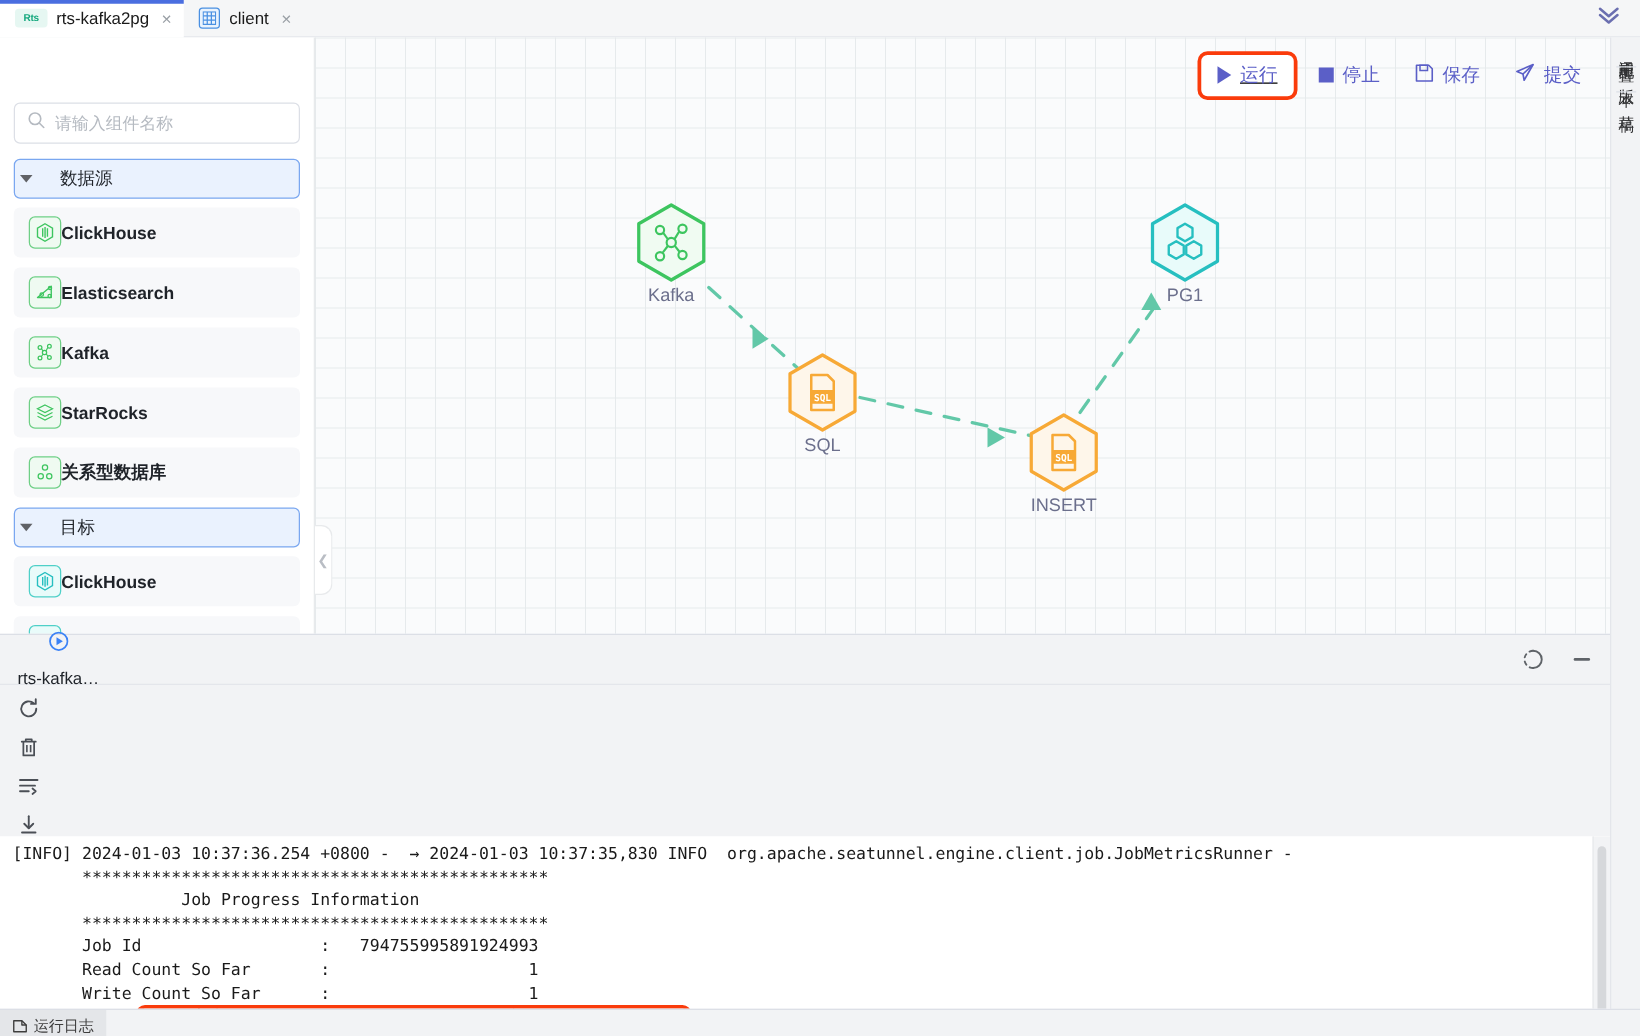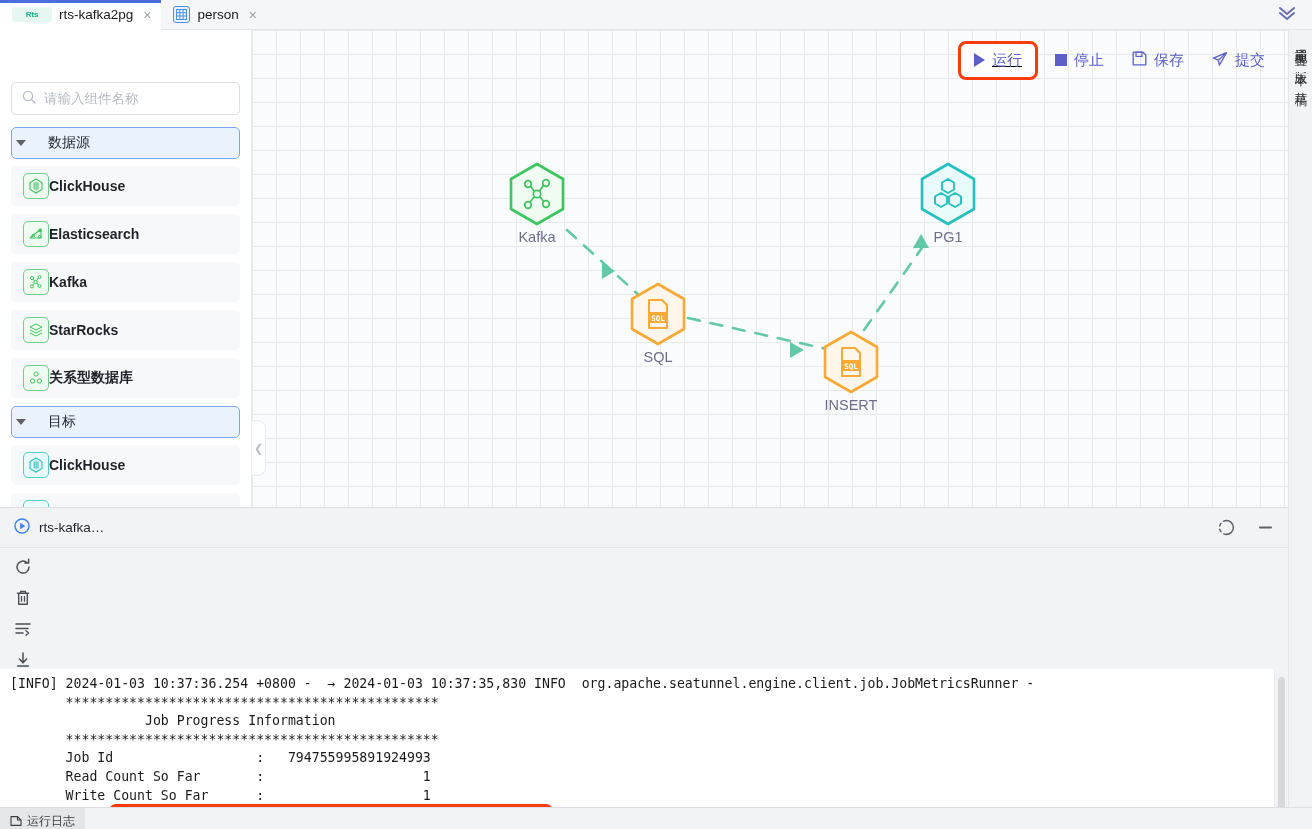--- a/index.html
+++ b/index.html
@@ -21,21 +21,21 @@
     height: 30px; display: flex; align-items: center; gap: 7px;
     padding: 0 10px 0 12px; font-size: 13.5px; color: #1a1a1a;
     cursor: pointer; position: relative;
   }
   .tab.active { background: #ffffff; }
   .tab.active::before {
     content:""; position: absolute; left: 0; right: 0; top: 0; height: 3px;
     background: #4a6ee0;
   }
   .tab-badge {
-    width: 40px; height: 15px; border-radius: 3px; background: #e6f7f2;
+    width: 26px; height: 15px; border-radius: 3px; background: #e6f7f2;
     color: #17a97f; font-size: 8px; font-weight: bold;
     display: flex; align-items: center; justify-content: center;
     letter-spacing: -0.2px;
   }
   .tab-gridicon {
     width: 17px; height: 17px; border-radius: 3px;
     border: 1.6px solid #4a90e2; background: #eaf3fd;
     display: flex; align-items: center; justify-content: center;
   }
   .tab-gridicon svg { display: block; }
@@ -147,21 +147,21 @@
 
   
   .logpanel {
     position: absolute; left: 0; top: 507px; width: 1288px; height: 300px;
     background: #f2f3f5; border-top: 1px solid #dcdfe6;
   }
   .log-header {
     height: 40px; display: flex; align-items: center; padding: 0 14px 0 14px;
     border-bottom: 1px solid #e4e6eb; background: #f2f3f5;
   }
-  .log-title-wrap { display: flex; align-items: center; gap: 9px; }
+  .log-title-wrap { display: flex; align-items: center; gap: 9px; flex-direction: column; }
   .log-title { font-size: 13.5px; color: #1f2329; }
   .log-header-right { margin-left: auto; display: flex; align-items: center; gap: 22px; }
   .hdr-ico { cursor: pointer; color: #606266; display: flex; }
 
   .log-body { position: absolute; left: 0; top: 40px; right: 0; bottom: 0; display: flex; flex-direction: column; }
   .log-sidebar {
     width: 46px; flex: none; padding-top: 10px;
     display: flex; flex-direction: column; align-items: center; gap: 13px;
     background: #f2f3f5;
   }
@@ -215,21 +215,21 @@
     <div class="tab">
       <span class="tab-gridicon">
         <svg width="11" height="11" viewBox="0 0 11 11">
             <rect x="0.5" y="0.5" width="10" height="10" fill="none" stroke="#4a90e2" stroke-width="1"></rect>
             <line x1="0.5" y1="3.7" x2="10.5" y2="3.7" stroke="#4a90e2" stroke-width="1"></line>
             <line x1="0.5" y1="7" x2="10.5" y2="7" stroke="#4a90e2" stroke-width="1"></line>
             <line x1="3.8" y1="0.5" x2="3.8" y2="10.5" stroke="#4a90e2" stroke-width="1"></line>
             <line x1="7.1" y1="0.5" x2="7.1" y2="10.5" stroke="#4a90e2" stroke-width="1"></line>
           </svg>
       </span>
-      <span>person</span>
+      <span>client</span>
       <span class="tab-close">×</span>
     </div>
     <div class="tabbar-right">
       <span class="chev-dbl">
         <svg width="22" height="18" viewBox="0 0 22 18">
             <path d="M4 4 L11 10 L18 4" fill="none" stroke="#6b6fb0" stroke-width="2" stroke-linecap="round" stroke-linejoin="round"></path>
             <path d="M4 9 L11 15 L18 9" fill="none" stroke="#6b6fb0" stroke-width="2" stroke-linecap="round" stroke-linejoin="round"></path>
           </svg>
       </span>
     </div>

